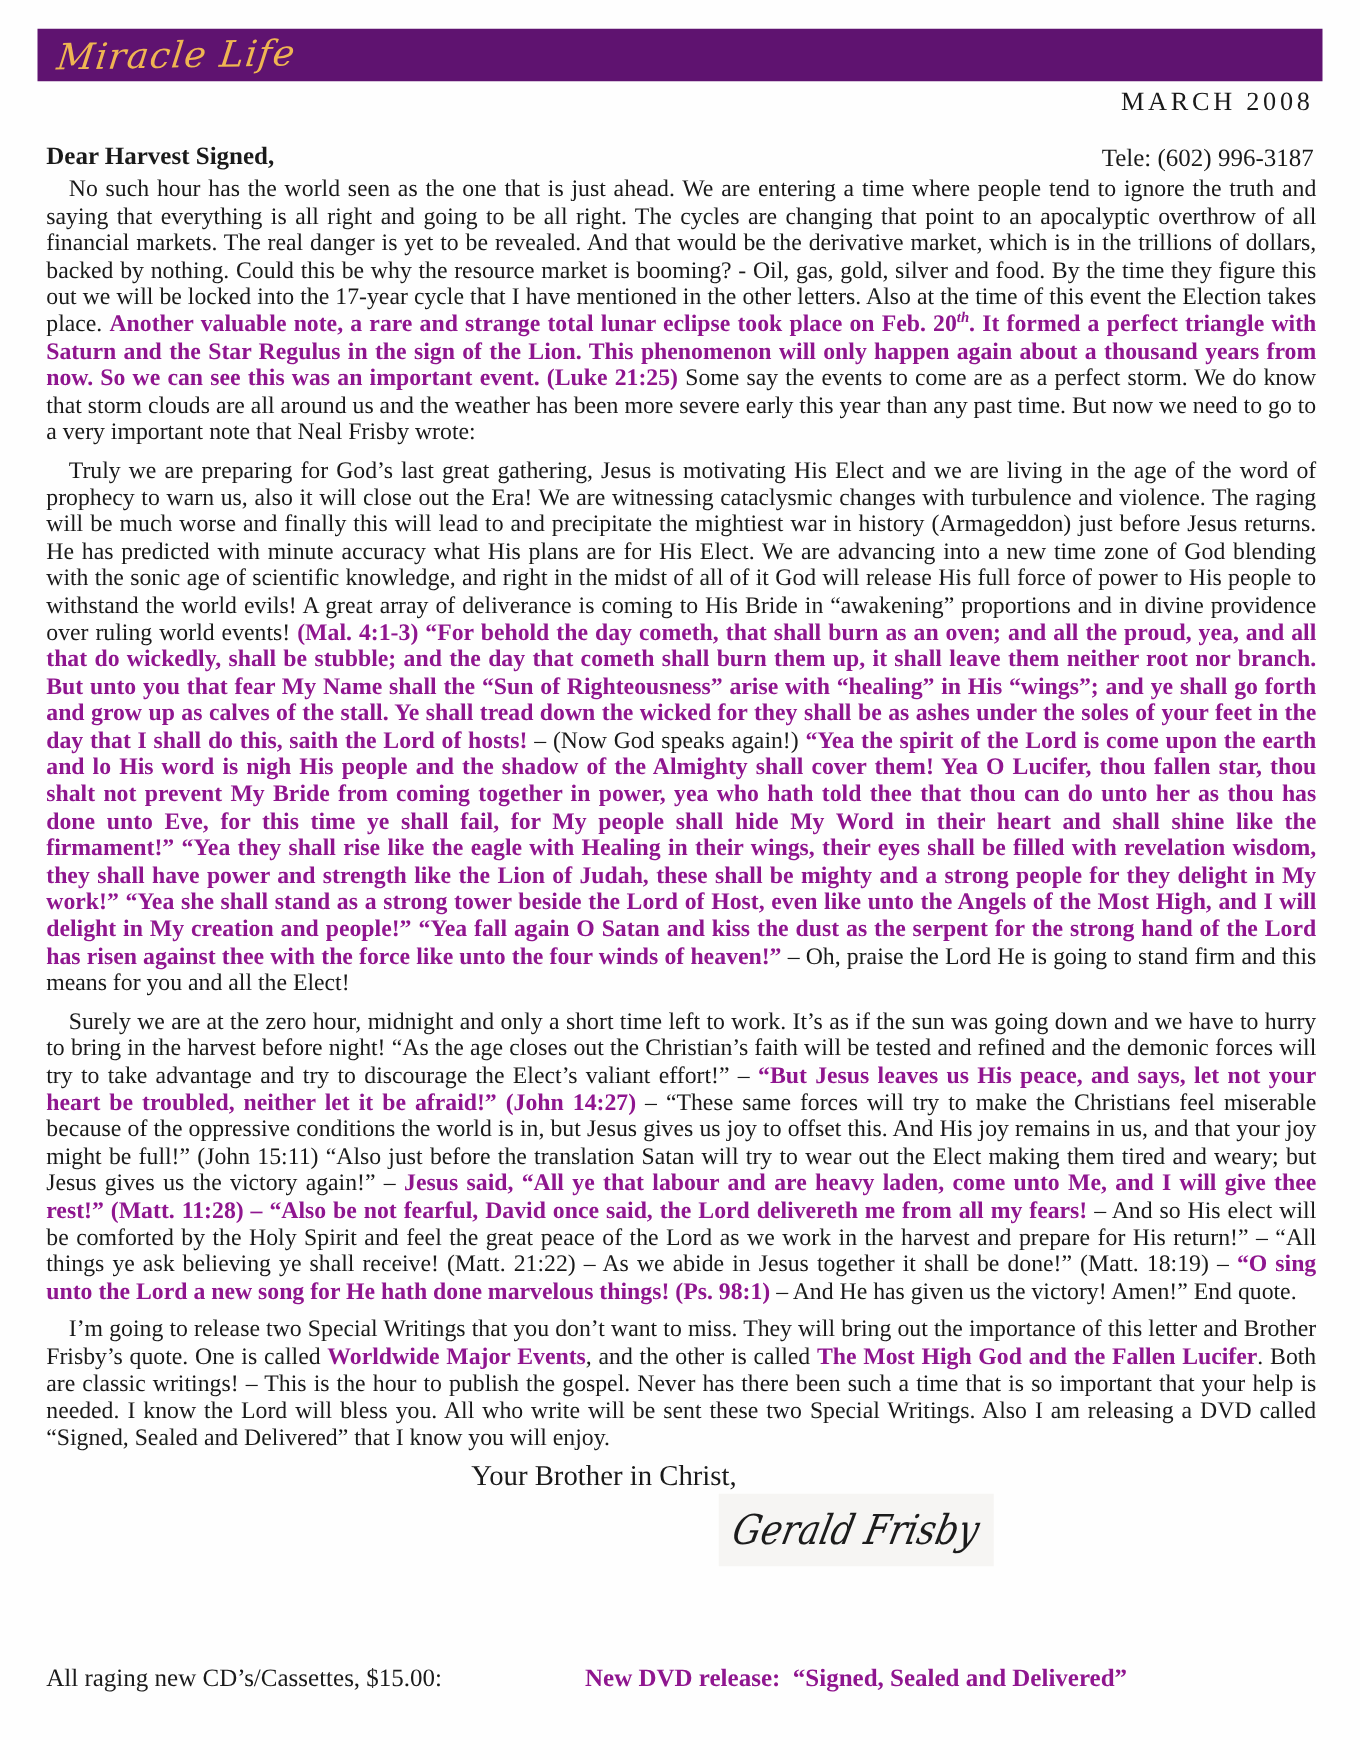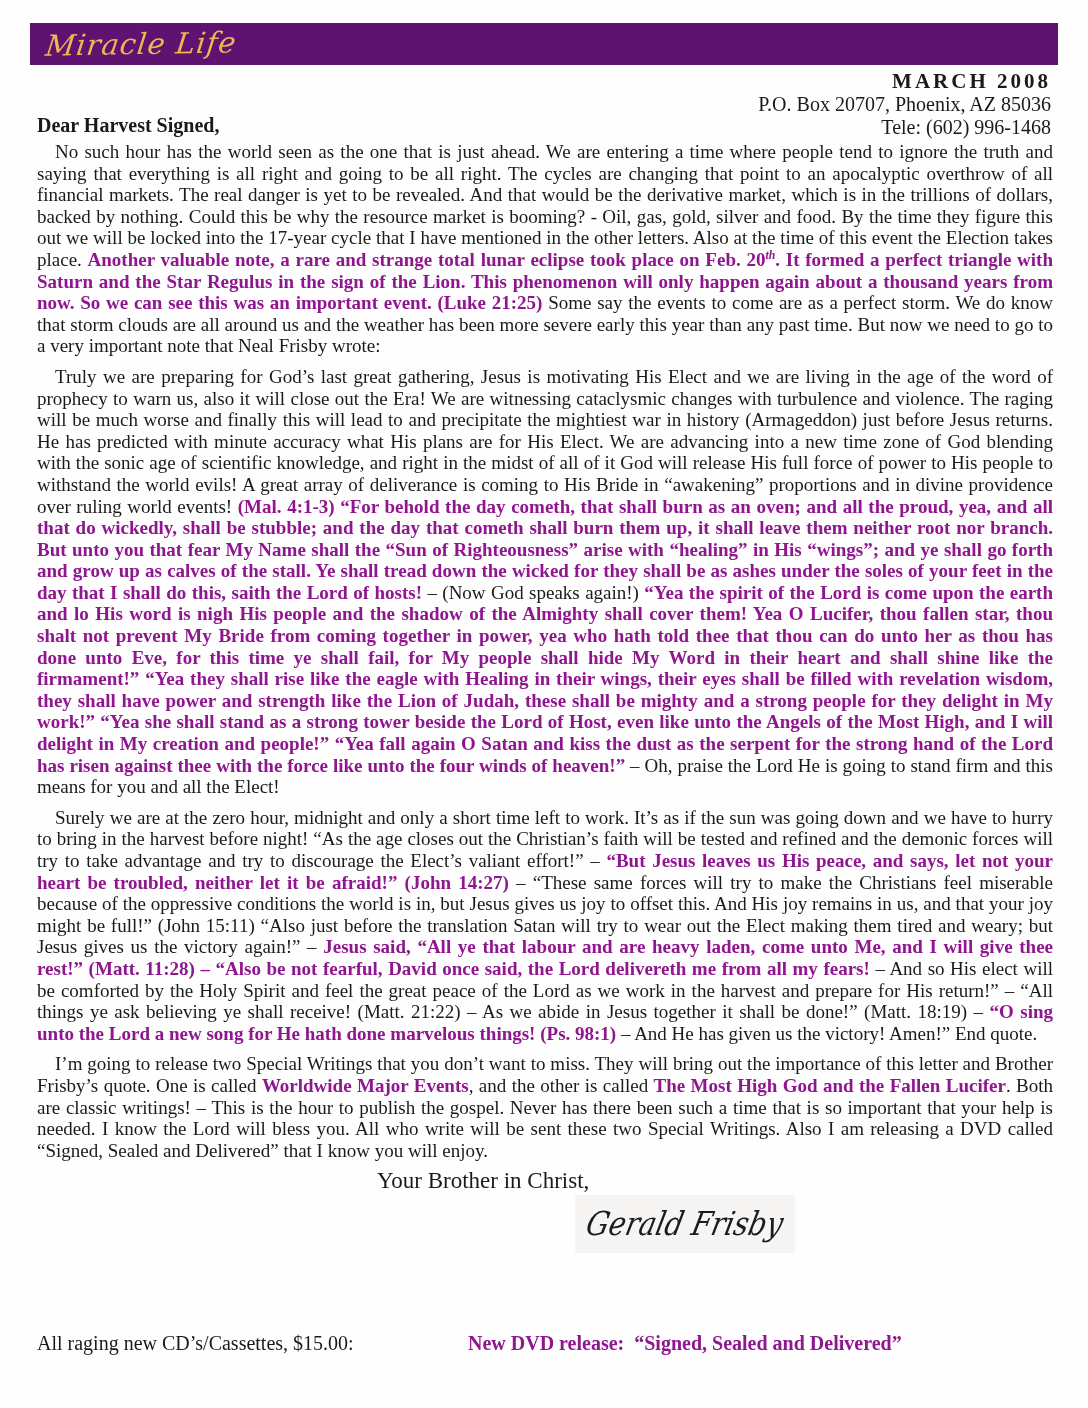--- a/index.html
+++ b/index.html
@@ -28,21 +28,21 @@
   .brand{
     margin-left:16px;
     color:var(--gold);
     font-family:"DejaVu Serif", serif;
     font-style:italic;
     font-size:29px;
     letter-spacing:1px;
     transform:skewX(-8deg) rotate(-1deg);
   }
   .hdr{position:absolute; right:37px; text-align:right; white-space:nowrap;}
-  .hdr.date{top:69px; font-weight:bold; font-size:21px; letter-spacing:3px;}
+  .hdr.date{top:69px; font-weight:normal; font-size:21px; letter-spacing:3px;}
   .hdr.addr{top:93px; font-size:20px;}
   .hdr.phone{top:116px; font-size:20px;}
   .salutation{
     position:absolute; left:37px; top:114px;
     font-weight:bold; font-size:20px;
   }
   .letter-body{
     position:absolute;
     left:37px; top:141px;
     width:1016px;
@@ -81,22 +81,21 @@
 </head>
 <body>
 
 <div class="page">
 
   <div class="masthead">
     <span class="brand">Miracle Life</span>
   </div>
 
   <div class="hdr date">MARCH 2008</div>
-  <div class="hdr addr">P.O. Box 20707, Phoenix, AZ 85036</div>
-  <div class="hdr phone">Tele: (602) 996-1468</div>
+  <div class="hdr phone">Tele: (602) 996-3187</div>
   <div class="salutation">Dear Harvest Signed,</div>
 
   <div class="letter-body">
     <p><span class="run-black">No such hour has the world seen as the one that is just ahead. We are entering a time where people tend to ignore the truth and saying that everything is all right and going to be all right. The cycles are changing that point to an apocalyptic overthrow of all financial markets. The real danger is yet to be revealed. And that would be the derivative market, which is in the trillions of dollars, backed by nothing. Could this be why the resource market is booming? - Oil, gas, gold, silver and food. By the time they figure this out we will be locked into the 17-year cycle that I have mentioned in the other letters. Also at the time of this event the Election takes place. </span><span class="run-purple">Another valuable note, a rare and strange total lunar eclipse took place on Feb. 20</span><sup class="run-purple">th</sup><span class="run-purple">. It formed a perfect triangle with Saturn and the Star Regulus in the sign of the Lion. This phenomenon will only happen again about a thousand years from now. So we can see this was an important event. (Luke 21:25)</span><span class="run-black"> Some say the events to come are as a perfect storm. We do know that storm clouds are all around us and the weather has been more severe early this year than any past time. But now we need to go to a very important note that Neal Frisby wrote:</span></p>
     <p><span class="run-black">Truly we are preparing for God’s last great gathering, Jesus is motivating His Elect and we are living in the age of the word of prophecy to warn us, also it will close out the Era! We are witnessing cataclysmic changes with turbulence and violence. The raging will be much worse and finally this will lead to and precipitate the mightiest war in history (Armageddon) just before Jesus returns. He has predicted with minute accuracy what His plans are for His Elect. We are advancing into a new time zone of God blending with the sonic age of scientific knowledge, and right in the midst of all of it God will release His full force of power to His people to withstand the world evils! A great array of deliverance is coming to His Bride in “awakening” proportions and in divine providence over ruling world events! </span><span class="run-purple">(Mal. 4:1-3) “For behold the day cometh, that shall burn as an oven; and all the proud, yea, and all that do wickedly, shall be stubble; and the day that cometh shall burn them up, it shall leave them neither root nor branch. But unto you that fear My Name shall the “Sun of Righteousness” arise with “healing” in His “wings”; and ye shall go forth and grow up as calves of the stall. Ye shall tread down the wicked for they shall be as ashes under the soles of your feet in the day that I shall do this, saith the Lord of hosts!</span><span class="run-black"> – (Now God speaks again!) </span><span class="run-purple">“Yea the spirit of the Lord is come upon the earth and lo His word is nigh His people and the shadow of the Almighty shall cover them! Yea O Lucifer, thou fallen star, thou shalt not prevent My Bride from coming together in power, yea who hath told thee that thou can do unto her as thou has done unto Eve, for this time ye shall fail, for My people shall hide My Word in their heart and shall shine like the firmament!” “Yea they shall rise like the eagle with Healing in their wings, their eyes shall be filled with revelation wisdom, they shall have power and strength like the Lion of Judah, these shall be mighty and a strong people for they delight in My work!” “Yea she shall stand as a strong tower beside the Lord of Host, even like unto the Angels of the Most High, and I will delight in My creation and people!” “Yea fall again O Satan and kiss the dust as the serpent for the strong hand of the Lord has risen against thee with the force like unto the four winds of heaven!”</span><span class="run-black"> – Oh, praise the Lord He is going to stand firm and this means for you and all the Elect!</span></p>
     <p><span class="run-black">Surely we are at the zero hour, midnight and only a short time left to work. It’s as if the sun was going down and we have to hurry to bring in the harvest before night! “As the age closes out the Christian’s faith will be tested and refined and the demonic forces will try to take advantage and try to discourage the Elect’s valiant effort!” – </span><span class="run-purple">“But Jesus leaves us His peace, and says, let not your heart be troubled, neither let it be afraid!” (John 14:27)</span><span class="run-black"> – “These same forces will try to make the Christians feel miserable because of the oppressive conditions the world is in, but Jesus gives us joy to offset this. And His joy remains in us, and that your joy might be full!” (John 15:11) “Also just before the translation Satan will try to wear out the Elect making them tired and weary; but Jesus gives us the victory again!” – </span><span class="run-purple">Jesus said, “All ye that labour and are heavy laden, come unto Me, and I will give thee rest!” (Matt. 11:28) – “Also be not fearful, David once said, the Lord delivereth me from all my fears!</span><span class="run-black"> – And so His elect will be comforted by the Holy Spirit and feel the great peace of the Lord as we work in the harvest and prepare for His return!” – “All things ye ask believing ye shall receive! (Matt. 21:22) – As we abide in Jesus together it shall be done!” (Matt. 18:19) – </span><span class="run-purple">“O sing unto the Lord a new song for He hath done marvelous things! (Ps. 98:1)</span><span class="run-black"> – And He has given us the victory! Amen!” End quote.</span></p>
     <p><span class="run-black">I’m going to release two Special Writings that you don’t want to miss. They will bring out the importance of this letter and Brother Frisby’s quote. One is called </span><span class="run-purple">Worldwide Major Events</span><span class="run-black">, and the other is called </span><span class="run-purple">The Most High God and the Fallen Lucifer</span><span class="run-black">. Both are classic writings! – This is the hour to publish the gospel. Never has there been such a time that is so important that your help is needed. I know the Lord will bless you. All who write will be sent these two Special Writings. Also I am releasing a DVD called “Signed, Sealed and Delivered” that I know you will enjoy.</span></p>
 
     <div class="closing">Your Brother in Christ,</div>
 

